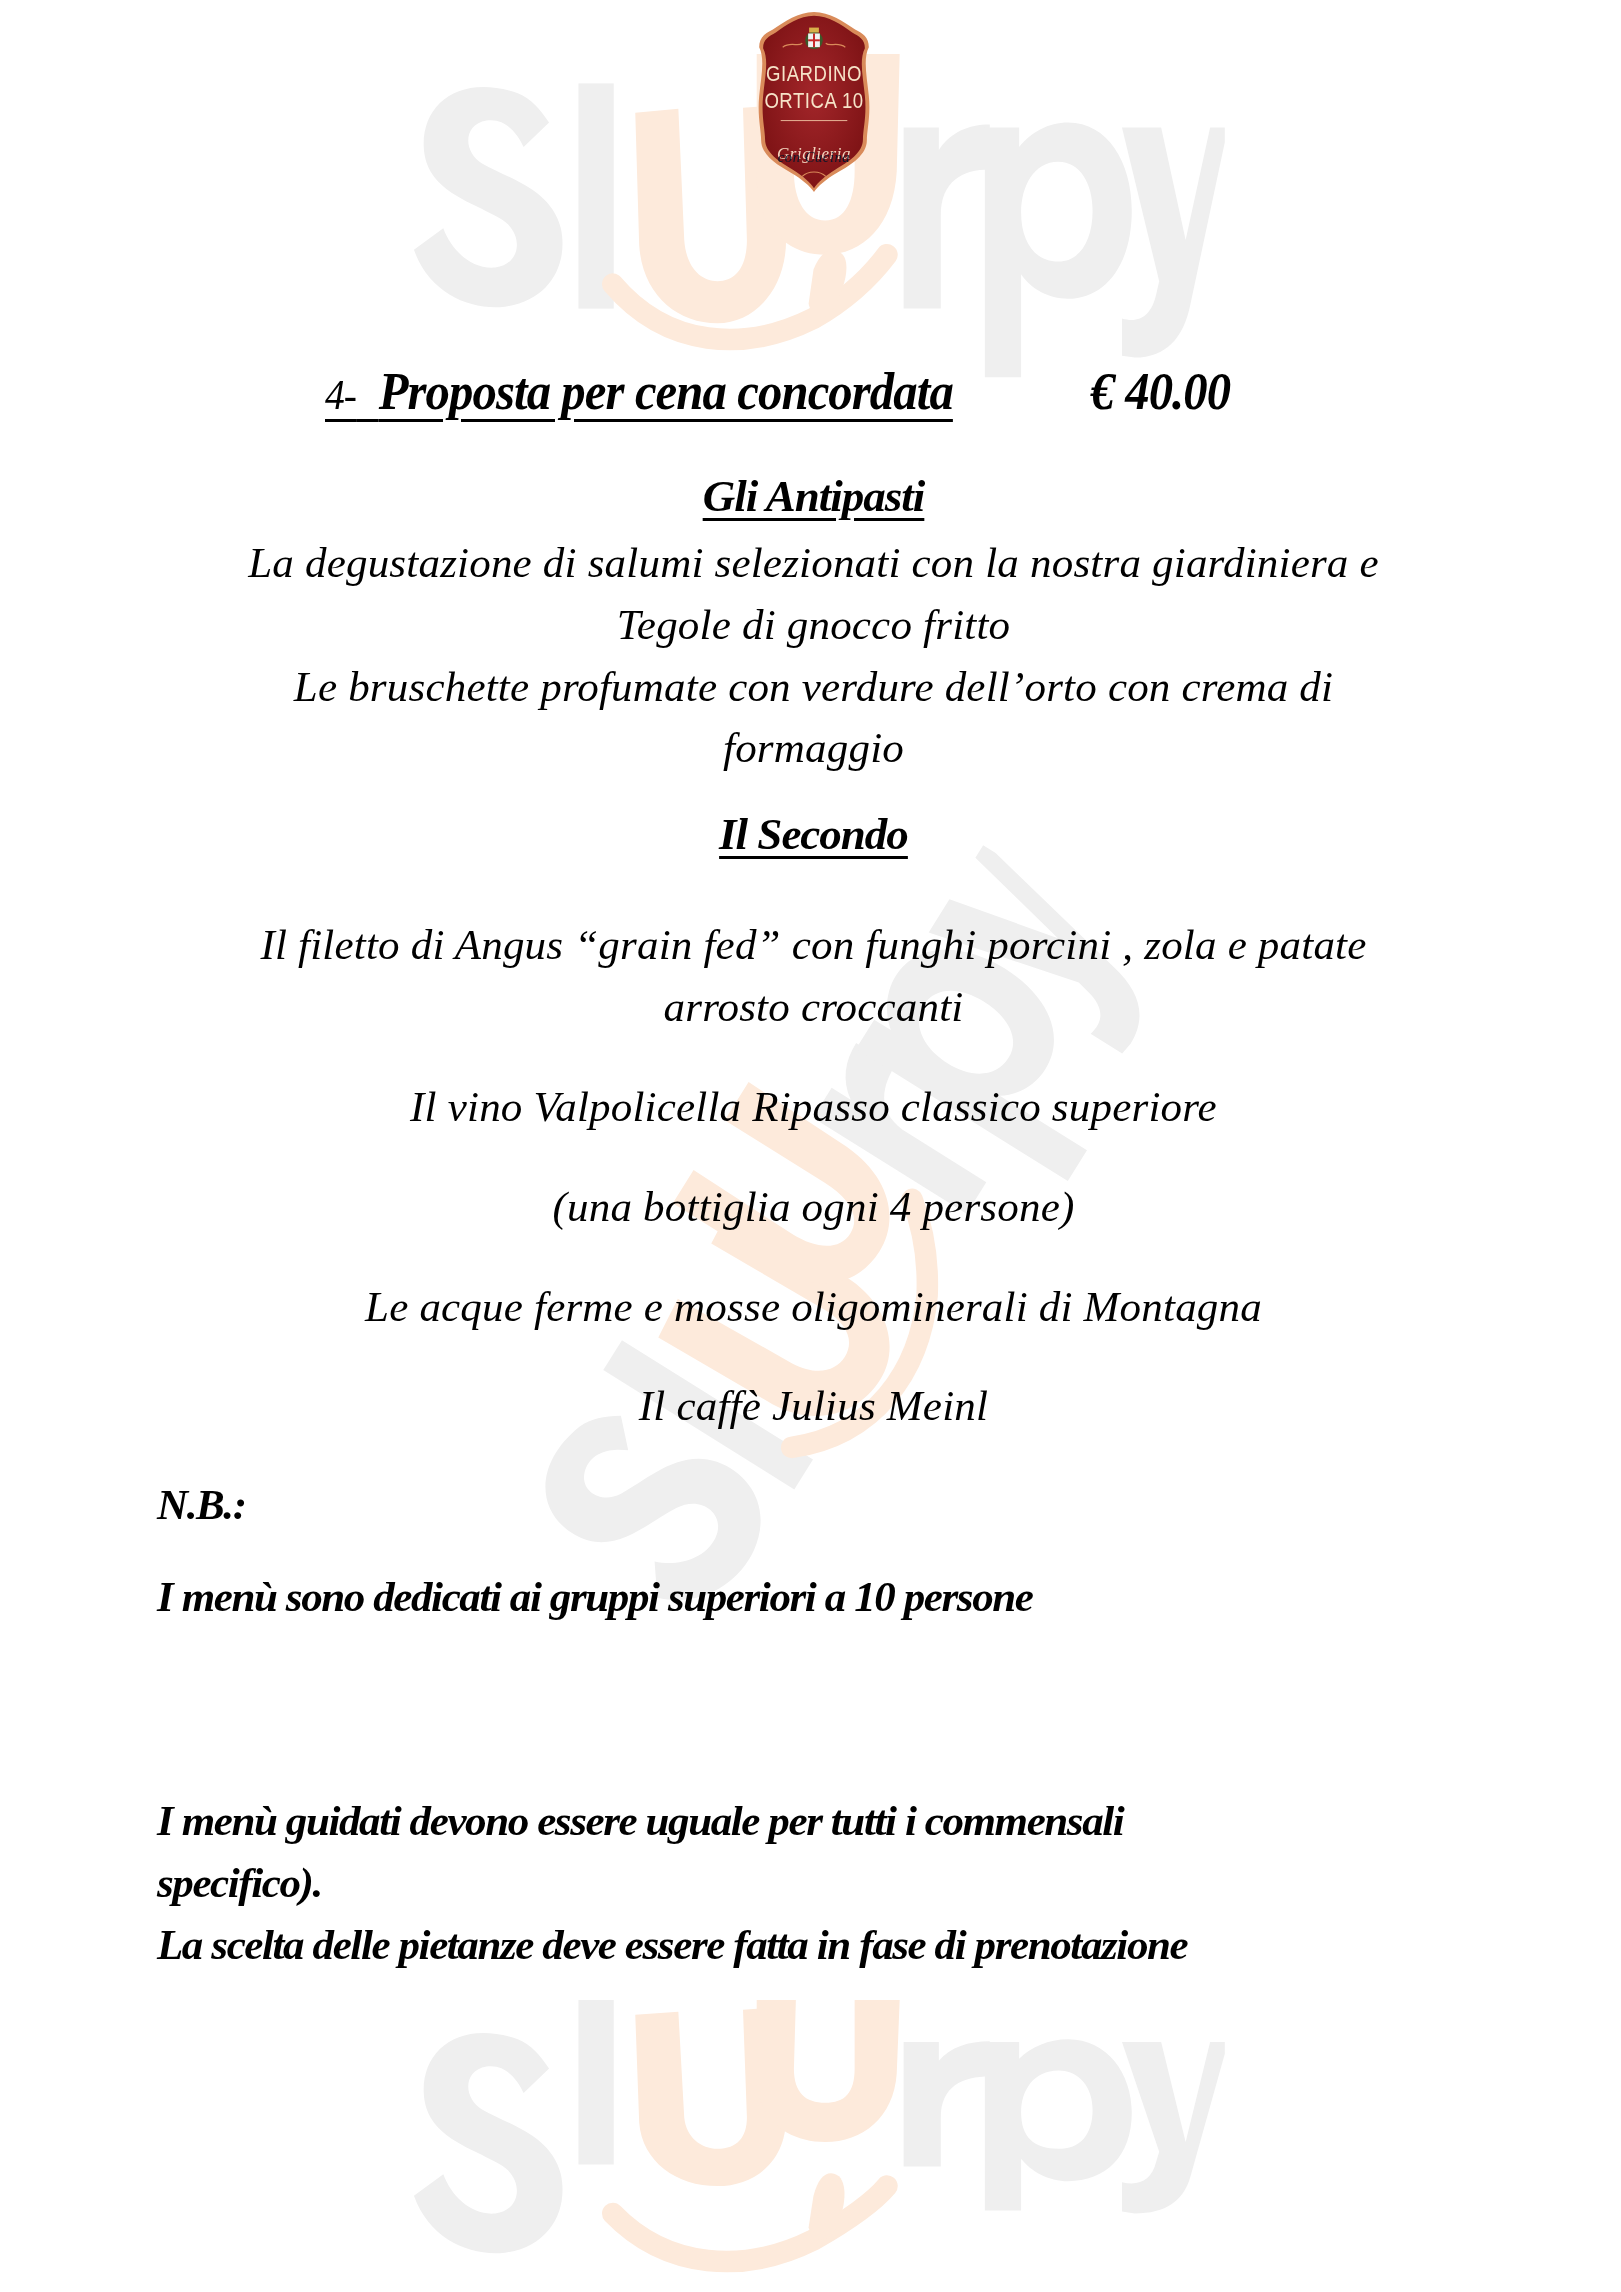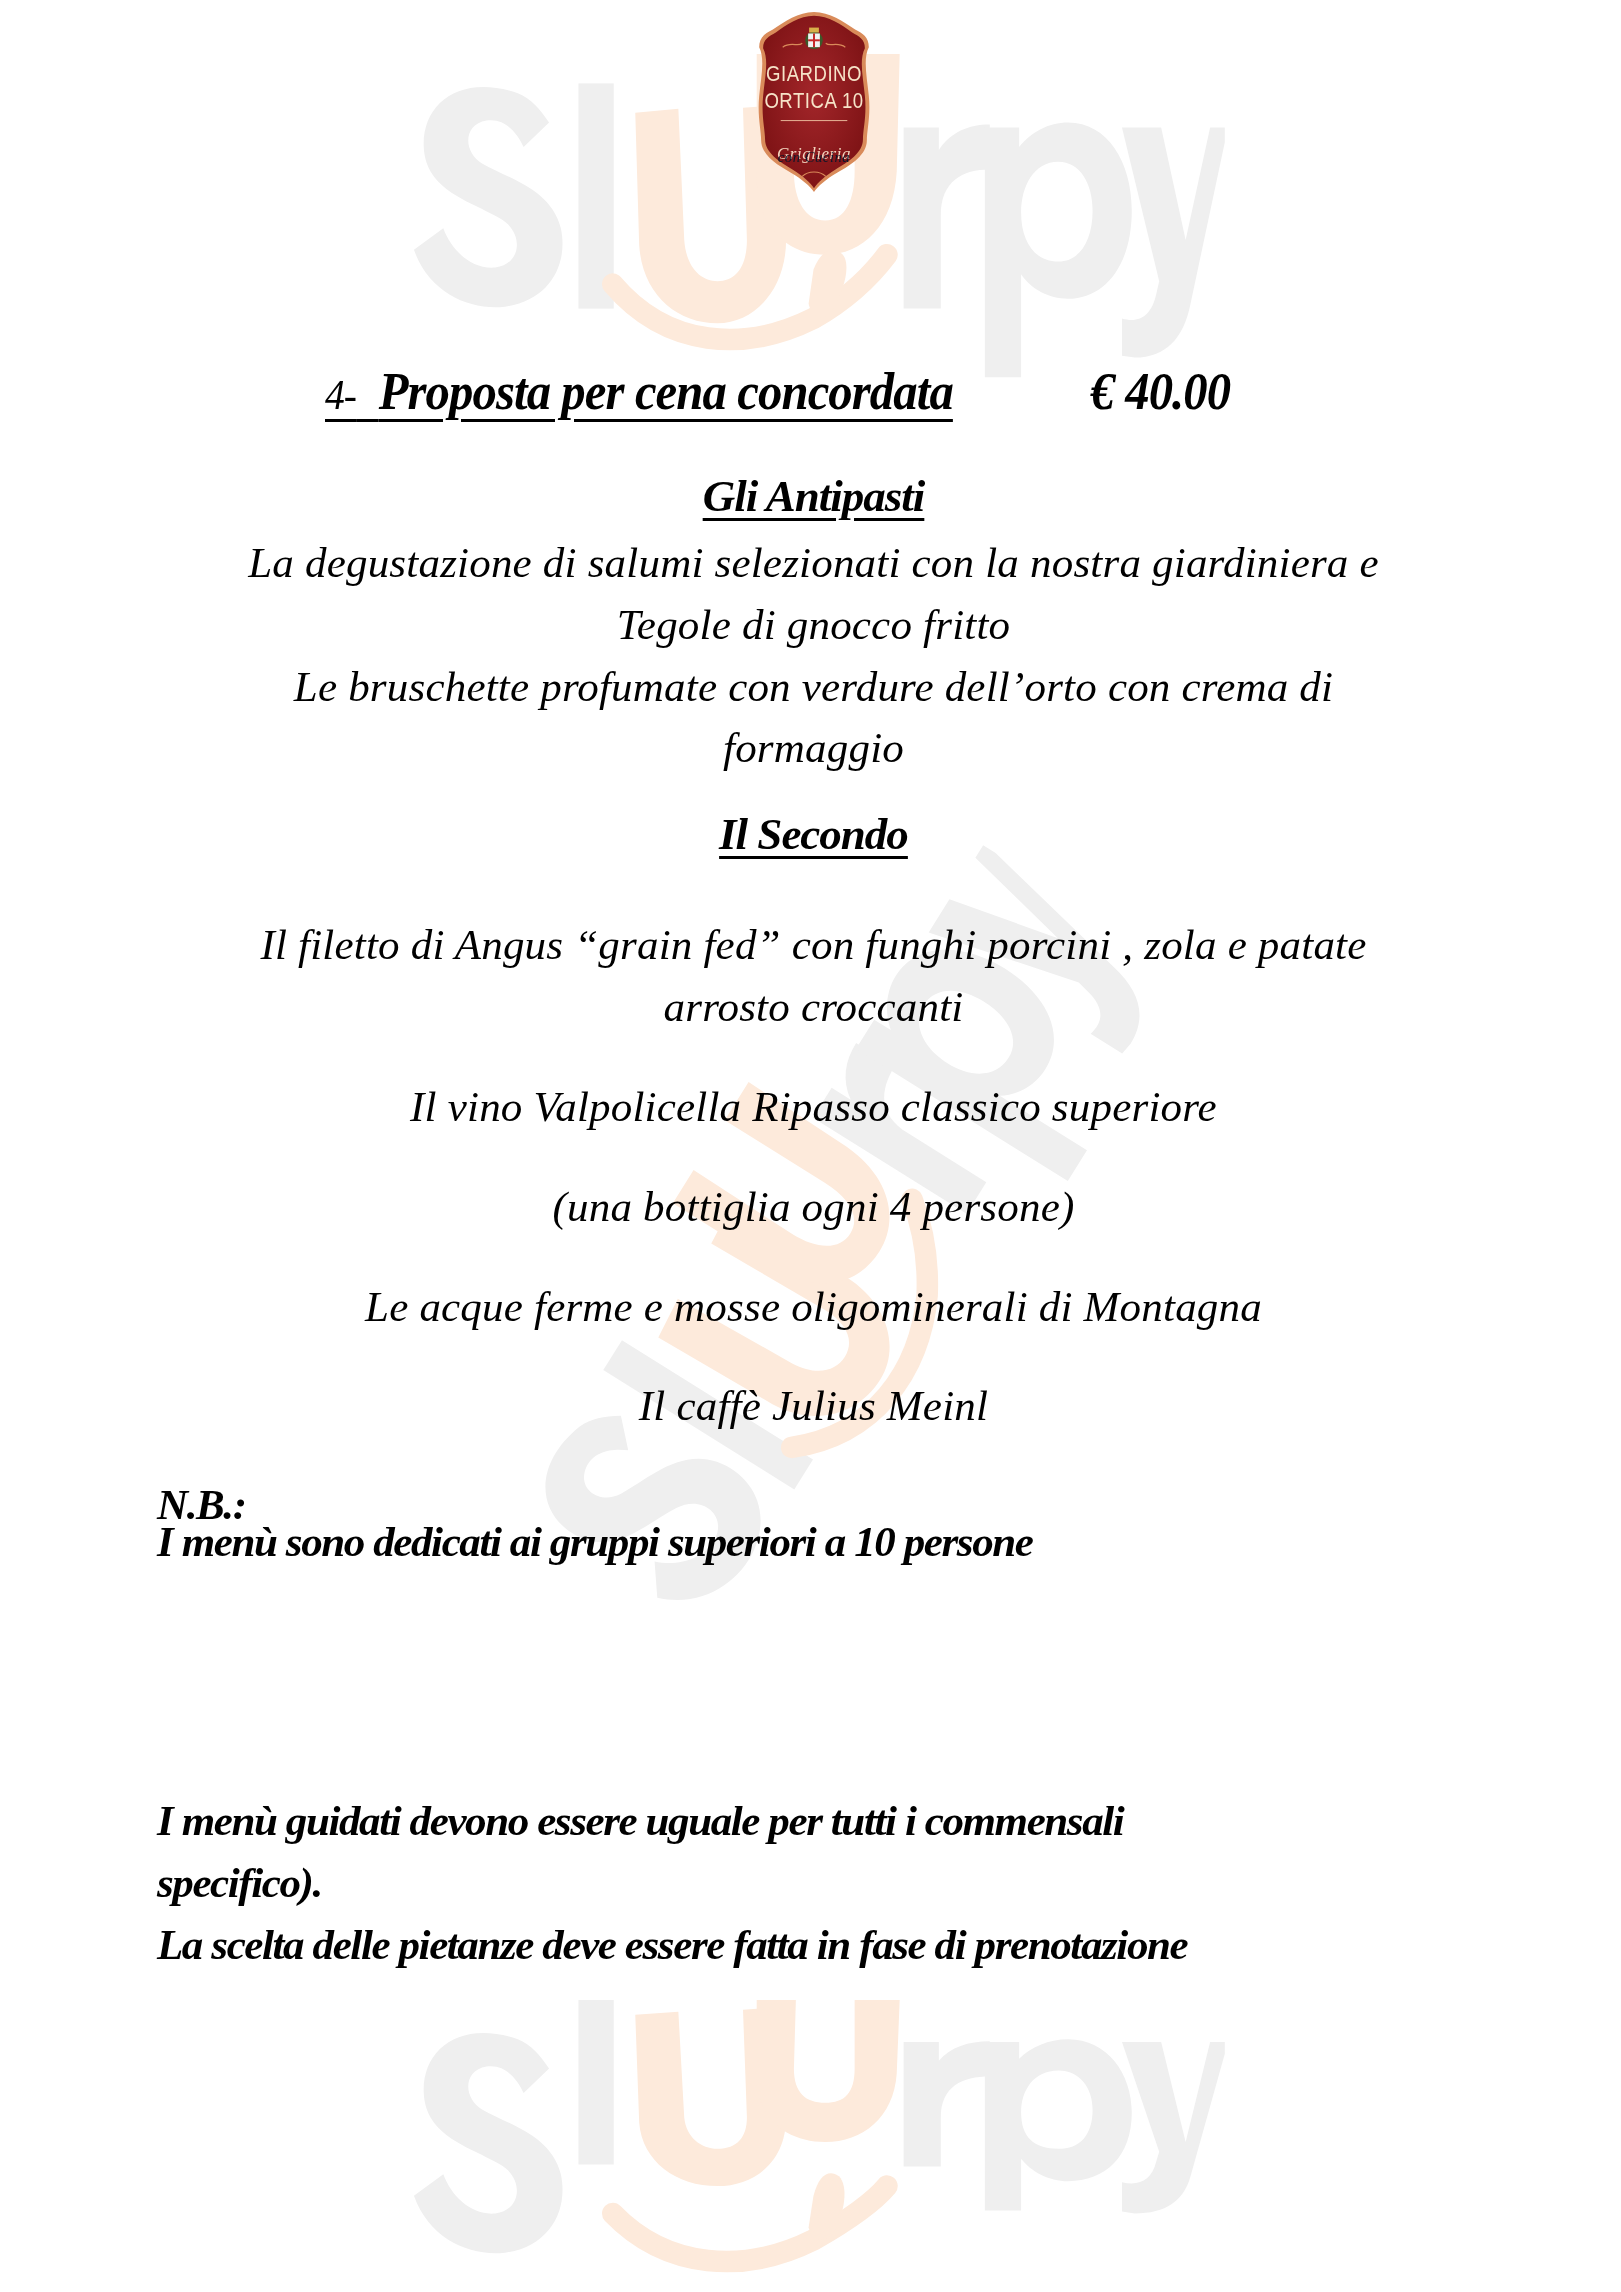--- a/index.html
+++ b/index.html
@@ -219,20 +219,20 @@
 
 <div class="txt center section-heading" style="top:812px;">Il Secondo</div>
 <div class="txt center menu-line" style="top:923px;">Il filetto di Angus “grain fed” con funghi porcini , zola e patate</div>
 <div class="txt center menu-line" style="top:985px;">arrosto croccanti</div>
 <div class="txt center menu-line" style="top:1085px;">Il vino Valpolicella Ripasso classico superiore</div>
 <div class="txt center menu-line" style="top:1185px;">(una bottiglia ogni 4 persone)</div>
 <div class="txt center menu-line" style="top:1285px;">Le acque ferme e mosse oligominerali di Montagna</div>
 <div class="txt center menu-line" style="top:1384px;">Il caffè Julius Meinl</div>
 
 <div class="txt note" style="top:1483px;">N.B.:</div>
-<div class="txt note" style="top:1520px;font-style:italic;">I menù sono dedicati ai gruppi superiori a 10 persone</div>
+<div class="txt note" style="top:1575px;font-style:italic;">I menù sono dedicati ai gruppi superiori a 10 persone</div>
 
 <div class="note-justified" style="top:1770px;">
   <span>I menù guidati devono essere uguale per tutti i commensali</span>
   <span>specifico).</span>
   <span>La scelta delle pietanze deve essere fatta in fase di prenotazione</span>
 </div>
 
 
 </body></html>

